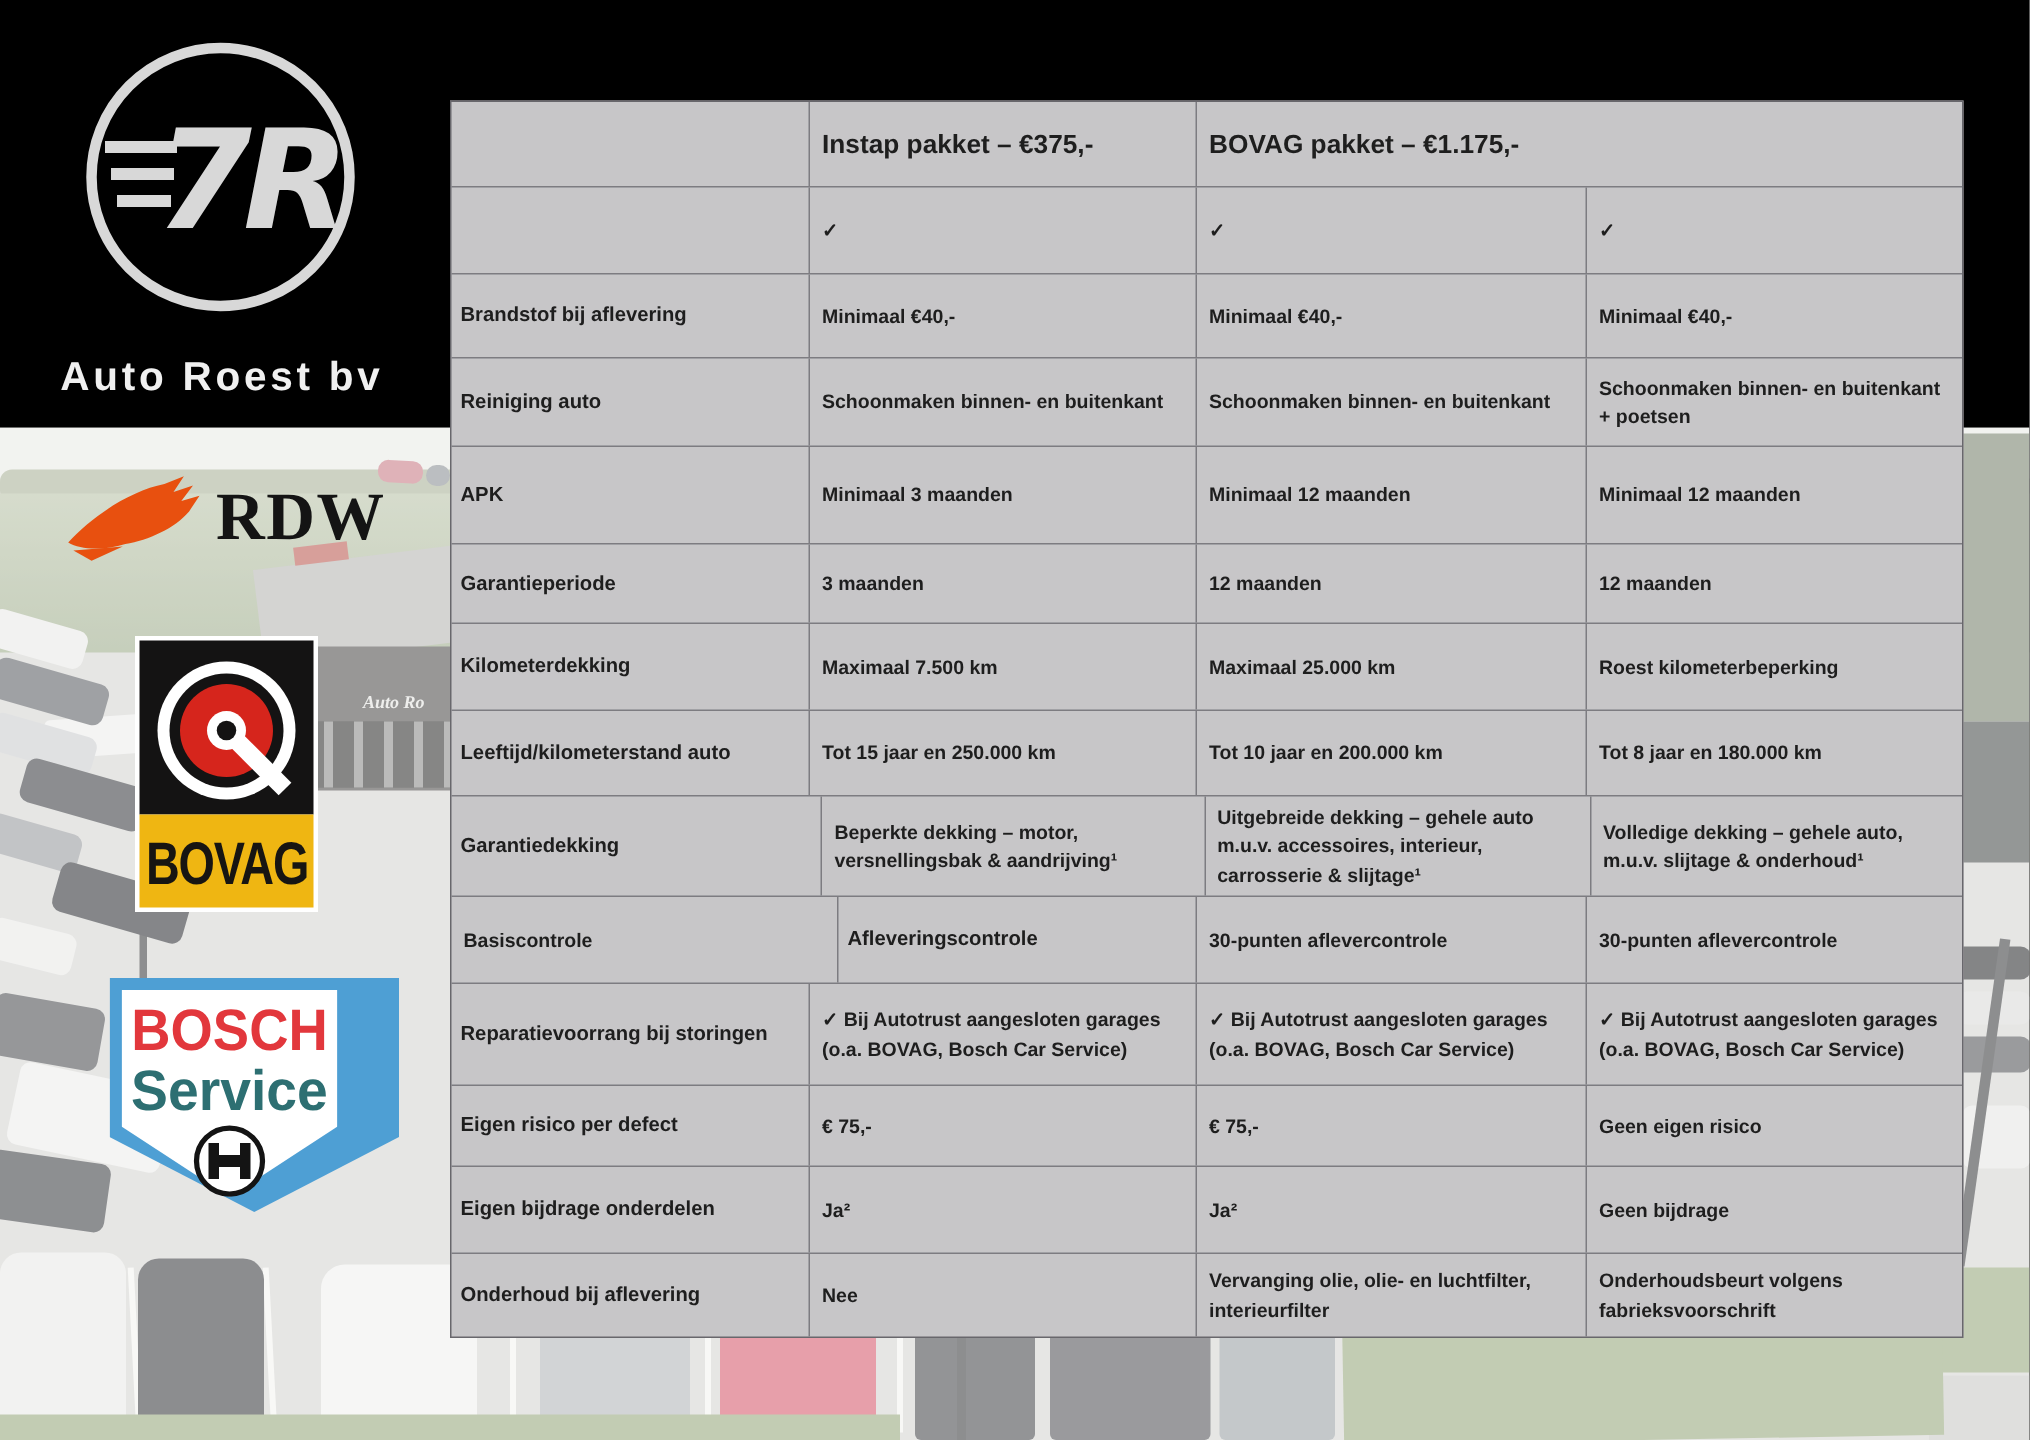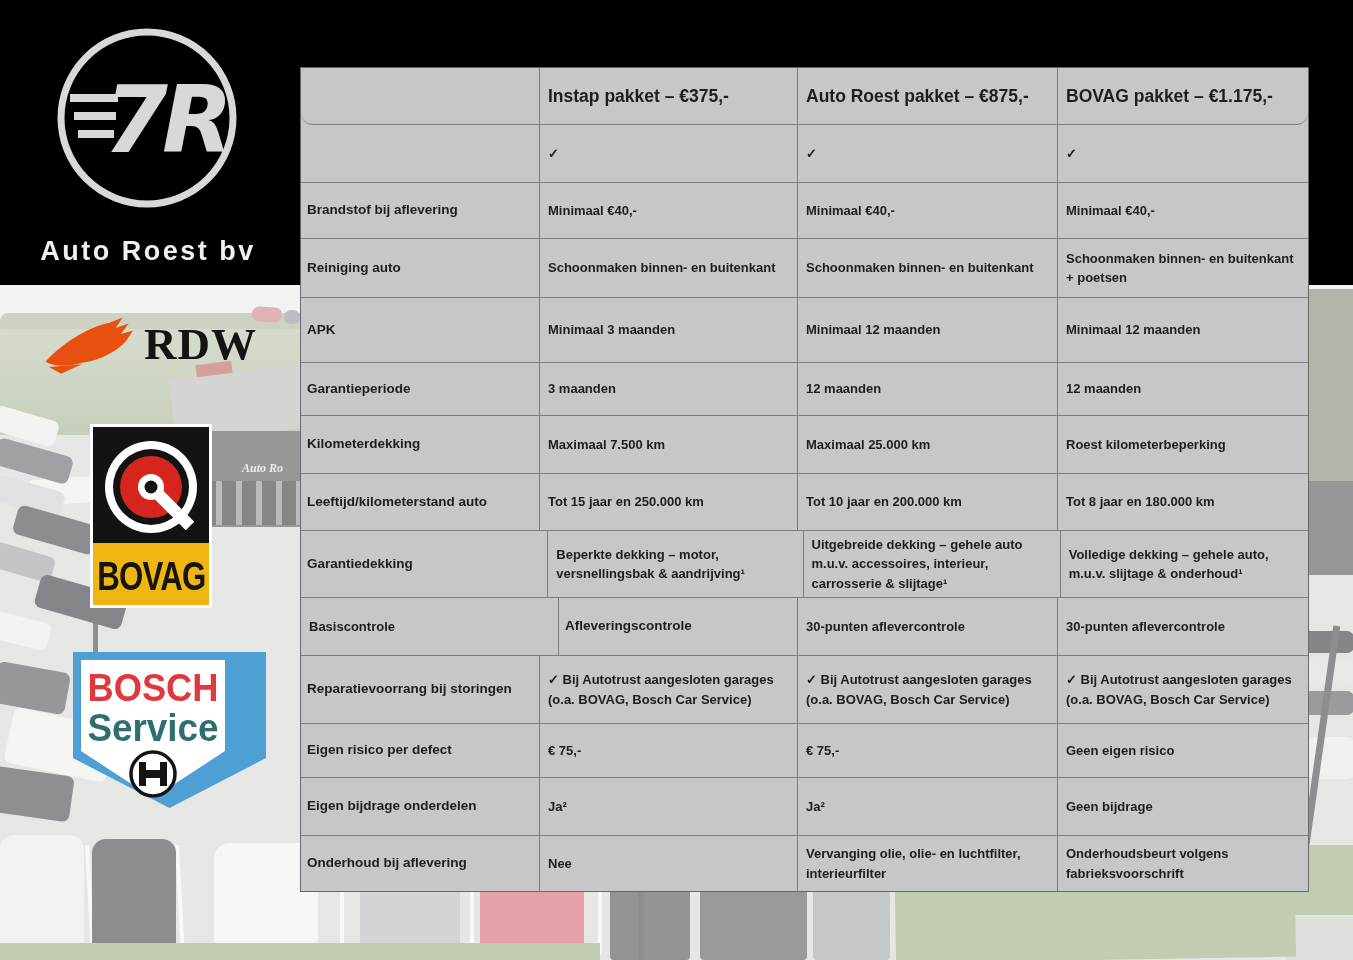--- a/index.html
+++ b/index.html
@@ -173,24 +173,23 @@
     <div class="bosch-line2">Service</div>
     <svg class="armature" width="56" height="52" viewBox="-28 -26 56 52">
       <circle cx="0" cy="0" r="22" fill="#ffffff" stroke="#141414" stroke-width="3.5"></circle>
       <rect x="-14" y="-12" width="7" height="24" fill="#141414"></rect>
       <rect x="7" y="-12" width="7" height="24" fill="#141414"></rect>
       <rect x="-8" y="-4" width="16" height="8" fill="#141414"></rect>
     </svg>
   </div>
 
   <div class="cmp">
-      <div class="trow hrow" style="height: 57px; border-radius: 12px;">
+      <div class="trow hrow" style="height: 57px;">
         <div class="tcell label-cell" style="width: 239px;"></div>
         <div class="tcell" style="width: 258px;">Instap pakket – €375,-</div>
-        <div class="tcell" style="width: 260px;">Auto Roest pakket – €875,-</div>
         <div class="tcell" style="width: 250px;">BOVAG pakket – €1.175,-</div>
       </div>
       <div class="trow" style="height: 58px;">
         <div class="tcell label-cell" style="width: 239px;"></div>
         <div class="tcell" style="width: 258px;">✓</div>
         <div class="tcell" style="width: 260px;">✓</div>
         <div class="tcell" style="width: 250px;">✓</div>
       </div>
       <div class="trow" style="height: 56px;">
         <div class="tcell label-cell" style="width: 239px;">Brandstof bij aflevering</div>

